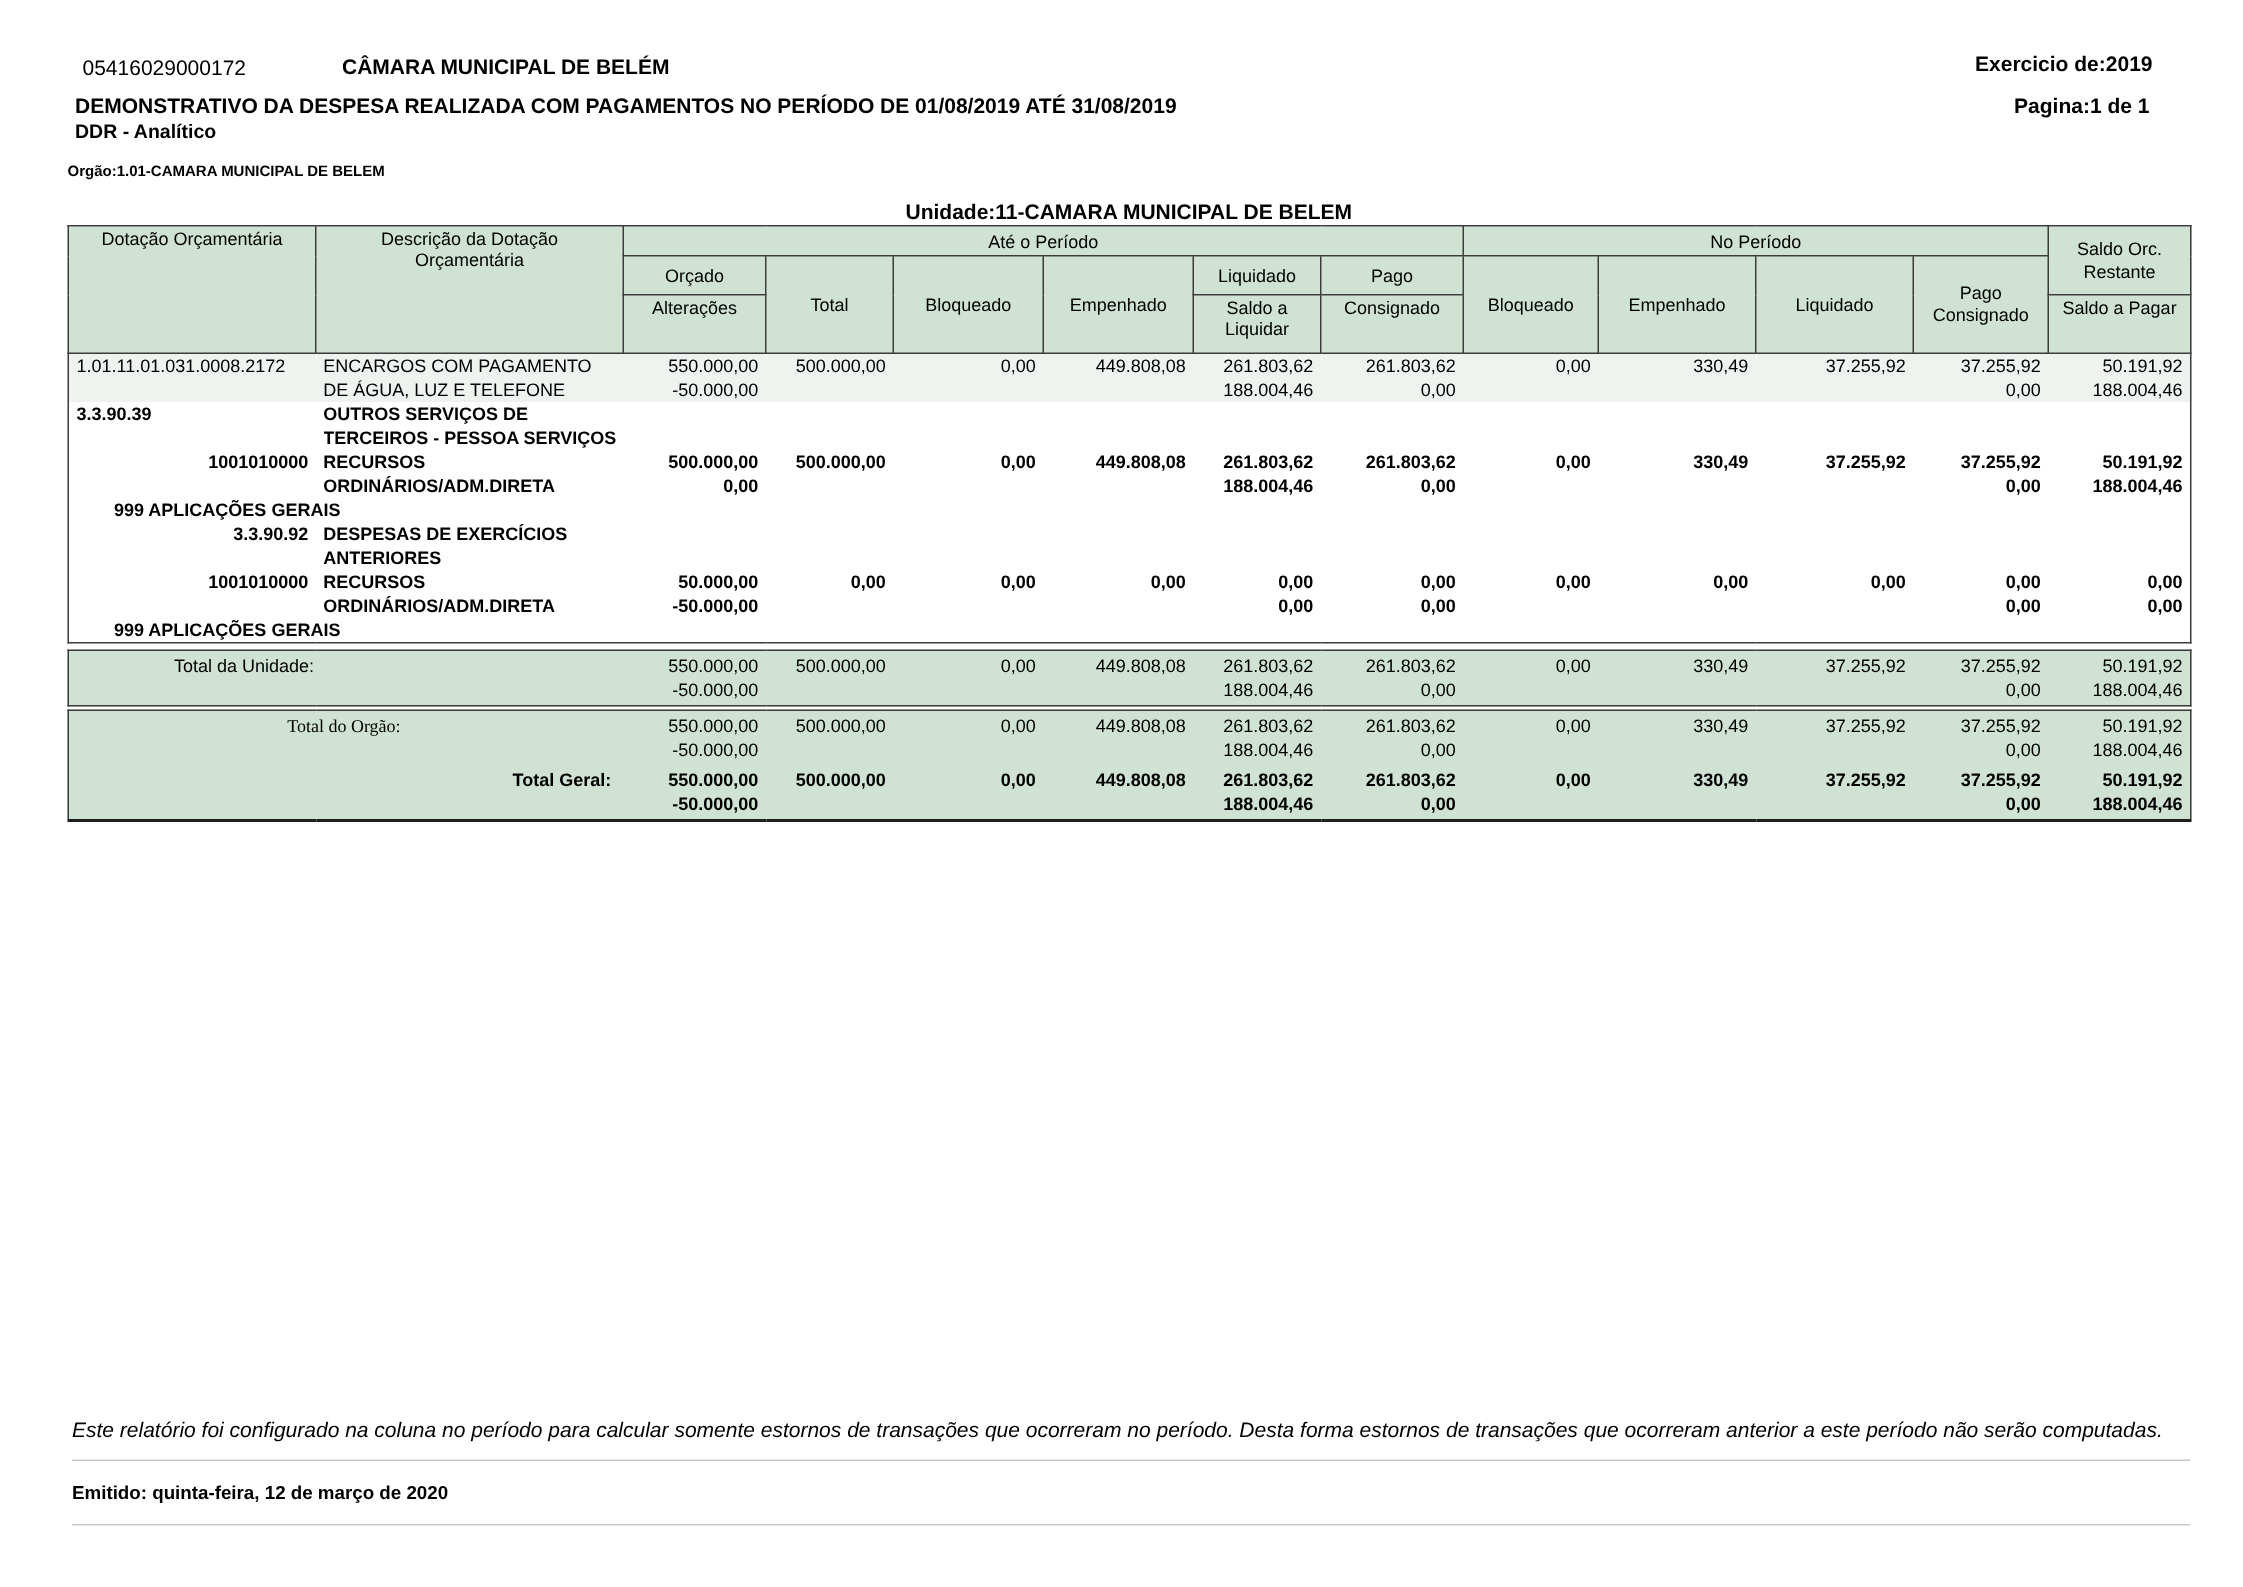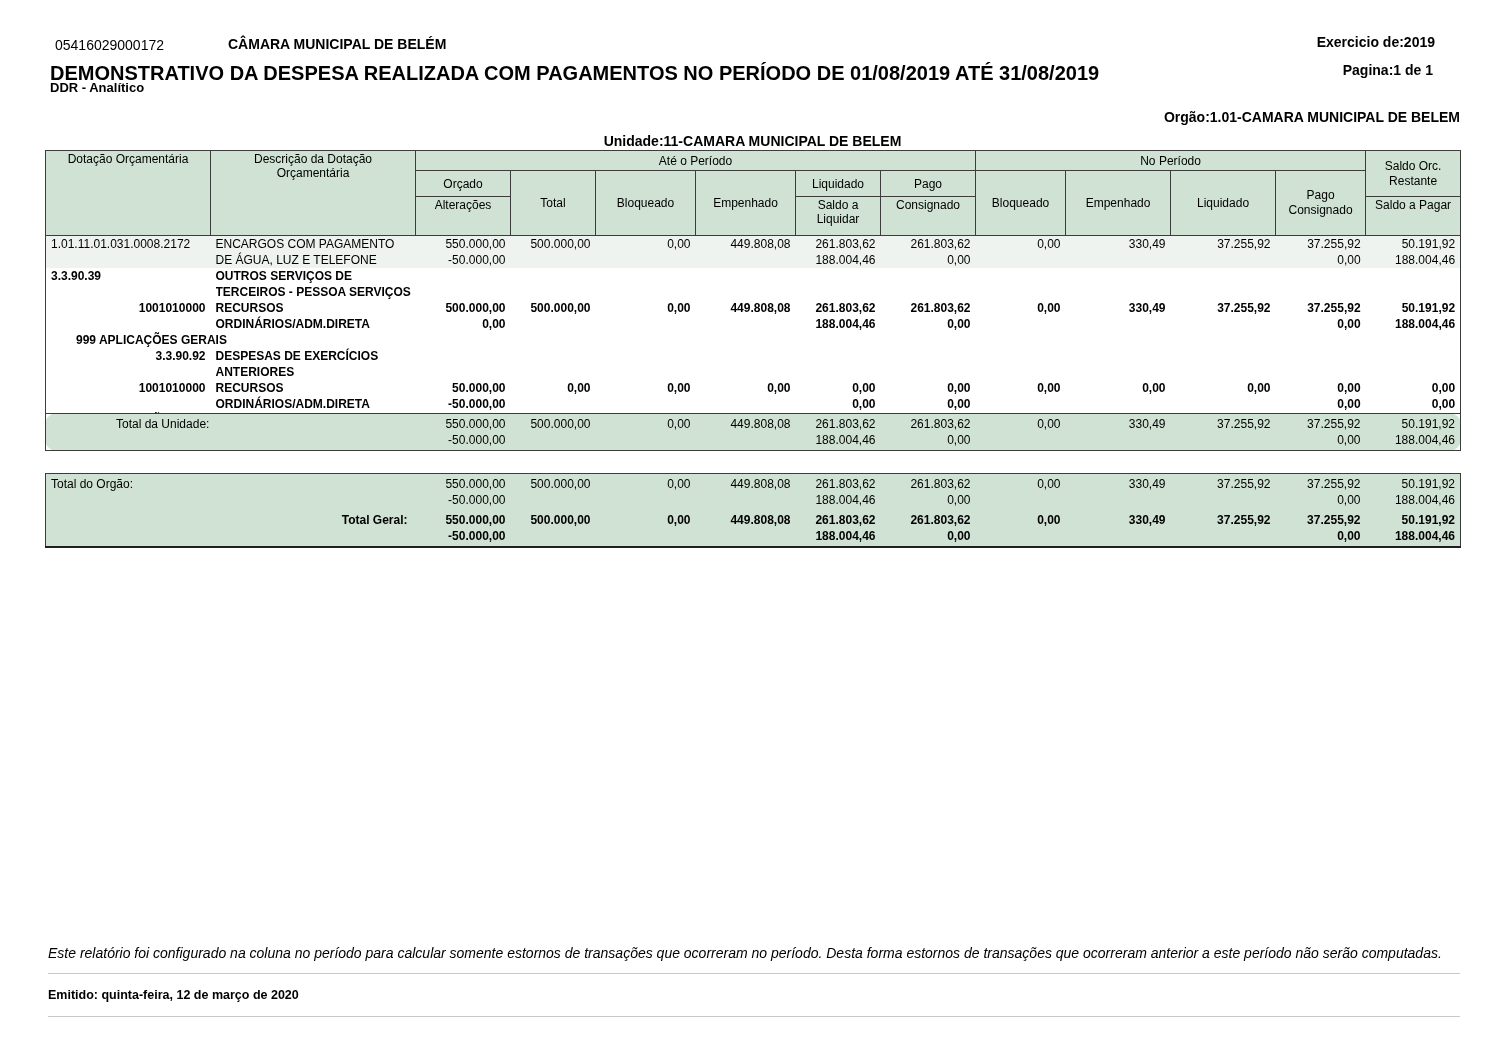--- a/index.html
+++ b/index.html
@@ -11,24 +11,24 @@
   *{box-sizing:border-box;}
   html,body{margin:0;padding:0;}
   body{
     width:1495px;height:1058px;background:#fff;color:#000;
     font-family:"Liberation Sans", sans-serif;position:relative;overflow:hidden;
   }
   .abs{position:absolute;white-space:nowrap;}
   #doc-number{left:55px;top:37px;font-size:14px;}
   #entity{left:228px;top:36px;font-size:14px;font-weight:bold;}
   #exercise{right:60px;top:34px;font-size:14px;font-weight:bold;}
-  #title{left:50px;top:62px;font-size:20px;font-weight:bold;}
+  #title{left:50px;top:62px;font-size:14px;font-weight:bold;}
   #page-info{right:62px;top:62px;font-size:14px;font-weight:bold;}
   #ddr{left:50px;top:80px;font-size:13px;font-weight:bold;}
-  #orgao{left:45px;top:109px;width:1415px;text-align:right;font-size:14px;font-weight:bold;}
+  #orgao{left:45px;top:109px;width:1415px;text-align:left;font-size:10px;font-weight:bold;}
   #unidade{left:45px;top:133px;width:1415px;text-align:center;font-size:14px;font-weight:bold;}
 
   table{border-collapse:collapse;table-layout:fixed;font-size:12px;}
   #report-table{position:absolute;left:45px;top:150px;width:1415px;border:1px solid var(--border);}
   #report-table thead th{
     border:1px solid var(--border);background:var(--green);
     font-weight:normal;text-align:center;padding:1px 3px;font-size:12px;margin-top:20px;
   }
   .hr1 th{height:20px;}
   .hr2 th{height:26px;}
@@ -39,21 +39,21 @@
 
   #report-table tbody td{border:none;padding:0 5px;vertical-align:top;}
   .ln{height:16px;line-height:16px;white-space:nowrap;overflow:hidden;}
   .c-num{text-align:right;}
   .c-code{text-align:left;}
   .c-desc{text-align:left;padding-left:4px;}
   tr.tint{background:var(--tint);}
   tr.b{font-weight:bold;}
 
   .total-table{position:absolute;left:45px;width:1415px;background:var(--green);border:1px solid var(--border);}
-  #totals-1{top:413px;border-radius:12px;}
+  #totals-1{top:433px;}
   #totals-2{top:473px;border-bottom:2px solid #1f1f1f;}
   .total-table td{border:none;padding:2px 5px;vertical-align:top;}
   .c-label{white-space:nowrap;}
 
   #footnote{position:absolute;left:48px;top:945px;width:1412px;font-size:14px;font-style:italic;
     padding-bottom:12px;border-bottom:1px solid var(--rule);white-space:nowrap;overflow:hidden;}
   #emitted{position:absolute;left:48px;top:988px;width:1412px;font-size:12.5px;font-weight:bold;
     padding-bottom:14px;border-bottom:1px solid var(--rule);}
 </style>
 </head>
@@ -554,21 +554,21 @@
         <col style="width:85px">
         <col style="width:95px">
       <col style="width:90px">
         <col style="width:105px">
         <col style="width:105px">
         <col style="width:90px">
       <col style="width:95px">
     </colgroup>
     <tbody>
         <tr>
-    <td class="c-label" colspan="2" style="text-align: left; padding-left: 5px; padding-right: 8px;">
+    <td class="c-label" colspan="2" style="text-align: center; padding-left: 5px; padding-right: 8px; font-family: Liberation Serif, serif;">
             <div class="ln">Total do Orgão:</div>
           </td>
     <td class="c-num">
             <div class="ln">550.000,00</div>
             <div class="ln">-50.000,00</div>
           </td>
     <td class="c-num">
             <div class="ln">500.000,00</div>
             <div class="ln"></div>
           </td>

